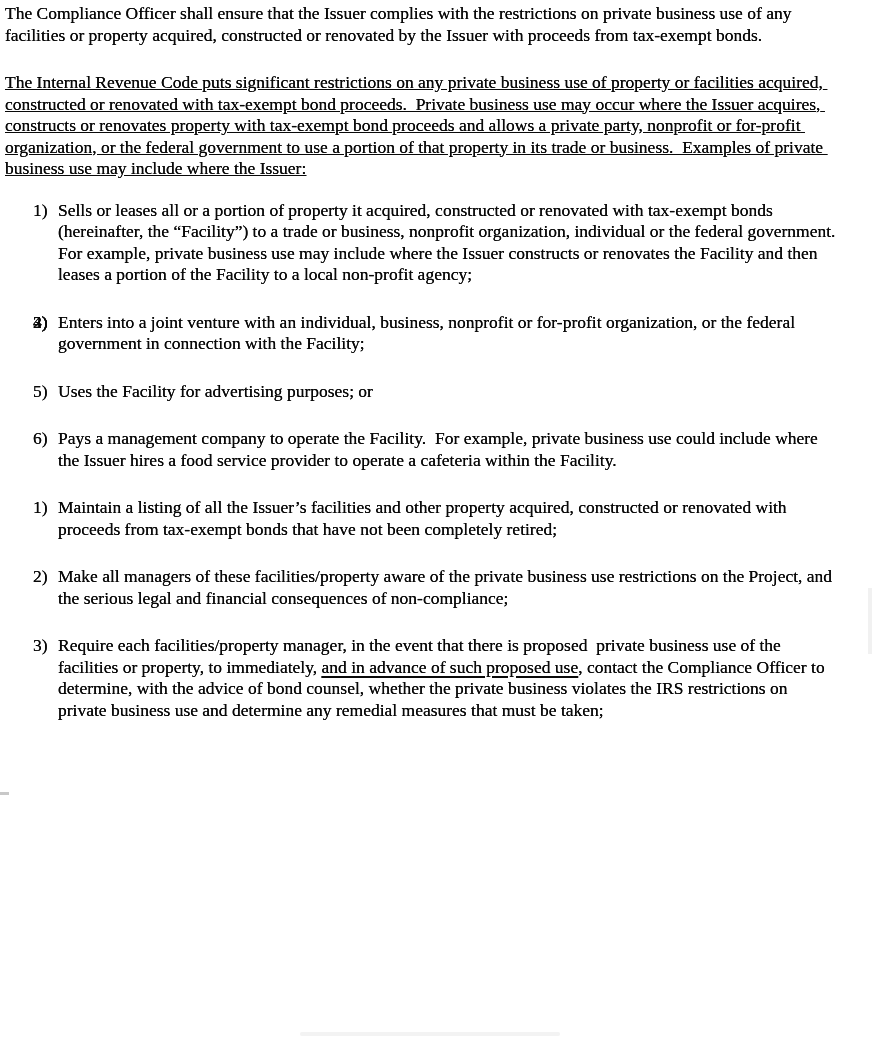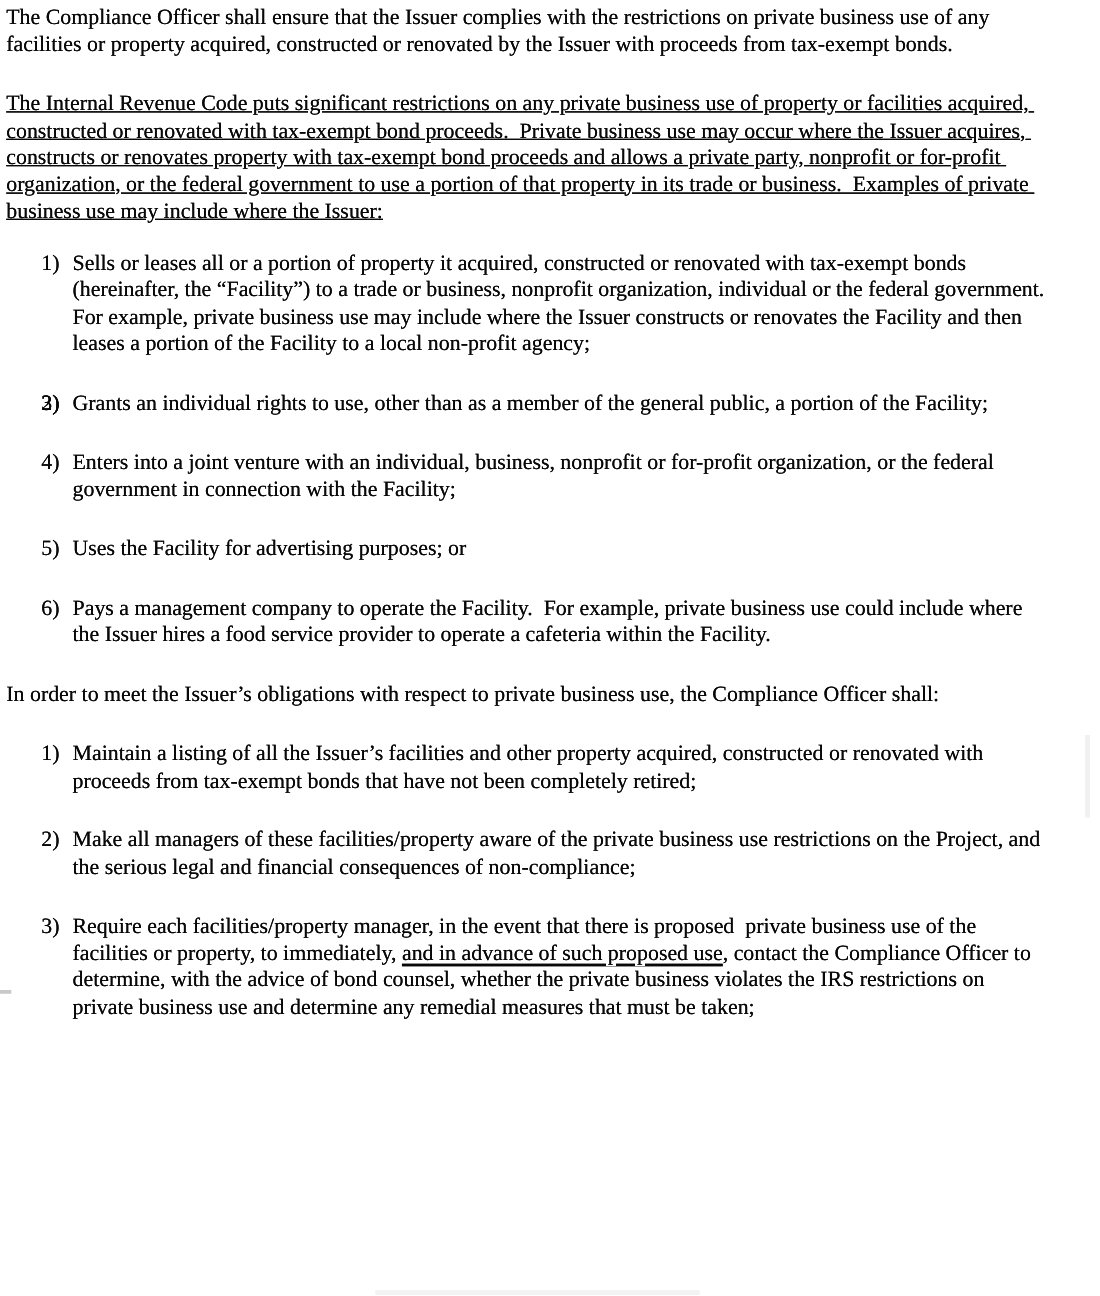--- a/index.html
+++ b/index.html
@@ -76,29 +76,28 @@
 <div class="page">
 
   <p class="para">The Compliance Officer shall ensure that the Issuer complies with the restrictions on private business use of any facilities or property acquired, constructed or renovated by the Issuer with proceeds from tax-exempt bonds.</p>
 
   <p class="para tight">The Internal Revenue Code puts significant restrictions on any private business use of property or facilities acquired, constructed or renovated with tax-exempt bond proceeds.  Private business use may occur where the Issuer acquires, constructs or renovates property with tax-exempt bond proceeds and allows a private party, nonprofit or for-profit organization, or the federal government to use a portion of that property in its trade or business.  Examples of private business use may include where the Issuer:</p>
 
   <div class="li"><span class="num">1)</span><span class="txt">Sells or leases all or a portion of property it acquired, constructed or renovated with tax-exempt bonds (hereinafter, the “Facility”) to a trade or business, nonprofit organization, individual or the federal government.  For example, private business use may include where the Issuer constructs or renovates the Facility and then leases a portion of the Facility to a local non-profit agency;</span></div>
 
   <div class="li"><span class="num">2)</span></div>
 
-  <div class="li"><span class="num">3)</span><span class="txt">Grants an individual rights to use, other than as a member of the general public, a portion of the Facility;</span></div>
+  <div class="li"><span class="num">3)</span></div>
 
   <div class="li"><span class="num">4)</span><span class="txt">Enters into a joint venture with an individual, business, nonprofit or for-profit organization, or the federal government in connection with the Facility;</span></div>
 
   <div class="li"><span class="num">5)</span><span class="txt">Uses the Facility for advertising purposes; or</span></div>
 
   <div class="li"><span class="num">6)</span><span class="txt">Pays a management company to operate the Facility.  For example, private business use could include where the Issuer hires a food service provider to operate a cafeteria within the Facility.</span></div>
 
-  <p class="para">In order to meet the Issuer’s obligations with respect to private business use, the Compliance Officer shall:</p>
 
   <div class="li"><span class="num">1)</span><span class="txt">Maintain a listing of all the Issuer’s facilities and other property acquired, constructed or renovated with proceeds from tax-exempt bonds that have not been completely retired;</span></div>
 
   <div class="li"><span class="num">2)</span><span class="txt">Make all managers of these facilities/property aware of the private business use restrictions on the Project, and the serious legal and financial consequences of non-compliance;</span></div>
 
   <div class="li"><span class="num">3)</span><span class="txt"><span>Require each facilities/property manager, in the event that there is proposed  private business use of the facilities or property, to immediately, </span><span class="ul">and in advance of such proposed use</span><span>, contact the Compliance Officer to determine, with the advice of bond counsel, whether the private business violates the IRS restrictions on private business use and determine any remedial measures that must be taken;</span></span></div>
 
   <div class="artifact left-tick"></div>
   <div class="artifact right-smudge"></div>
   <div class="artifact bottom-smudge"></div>

